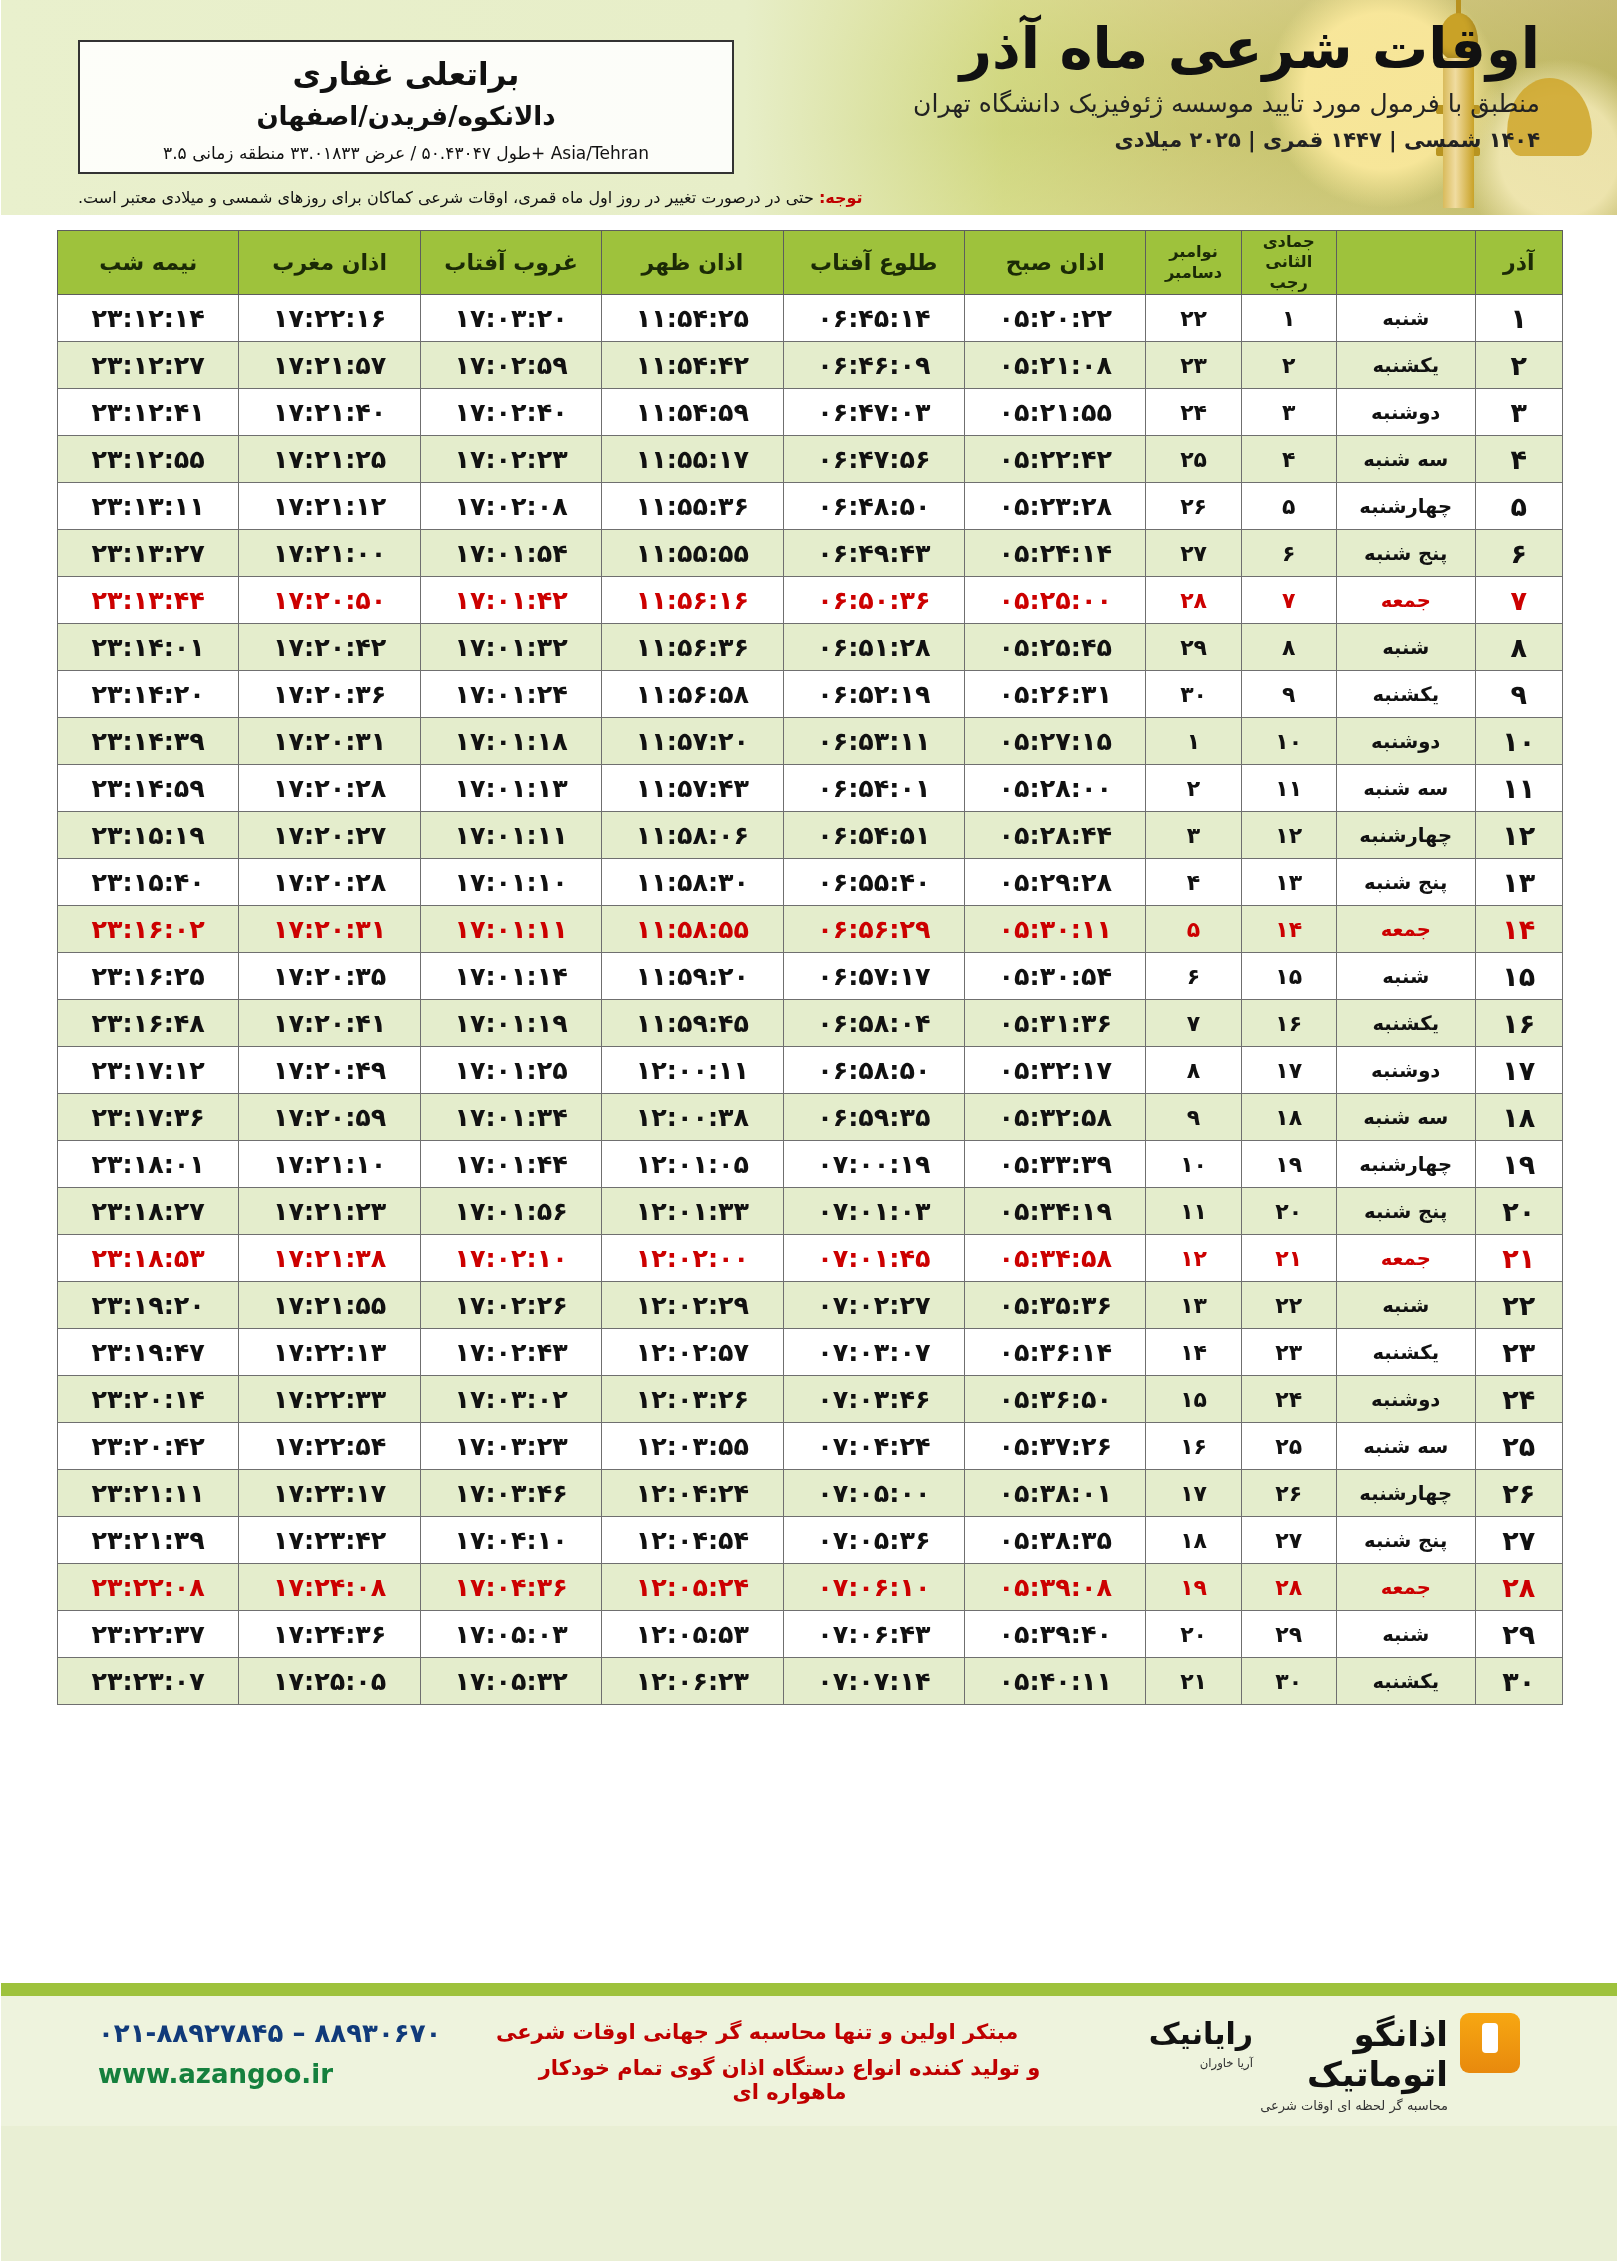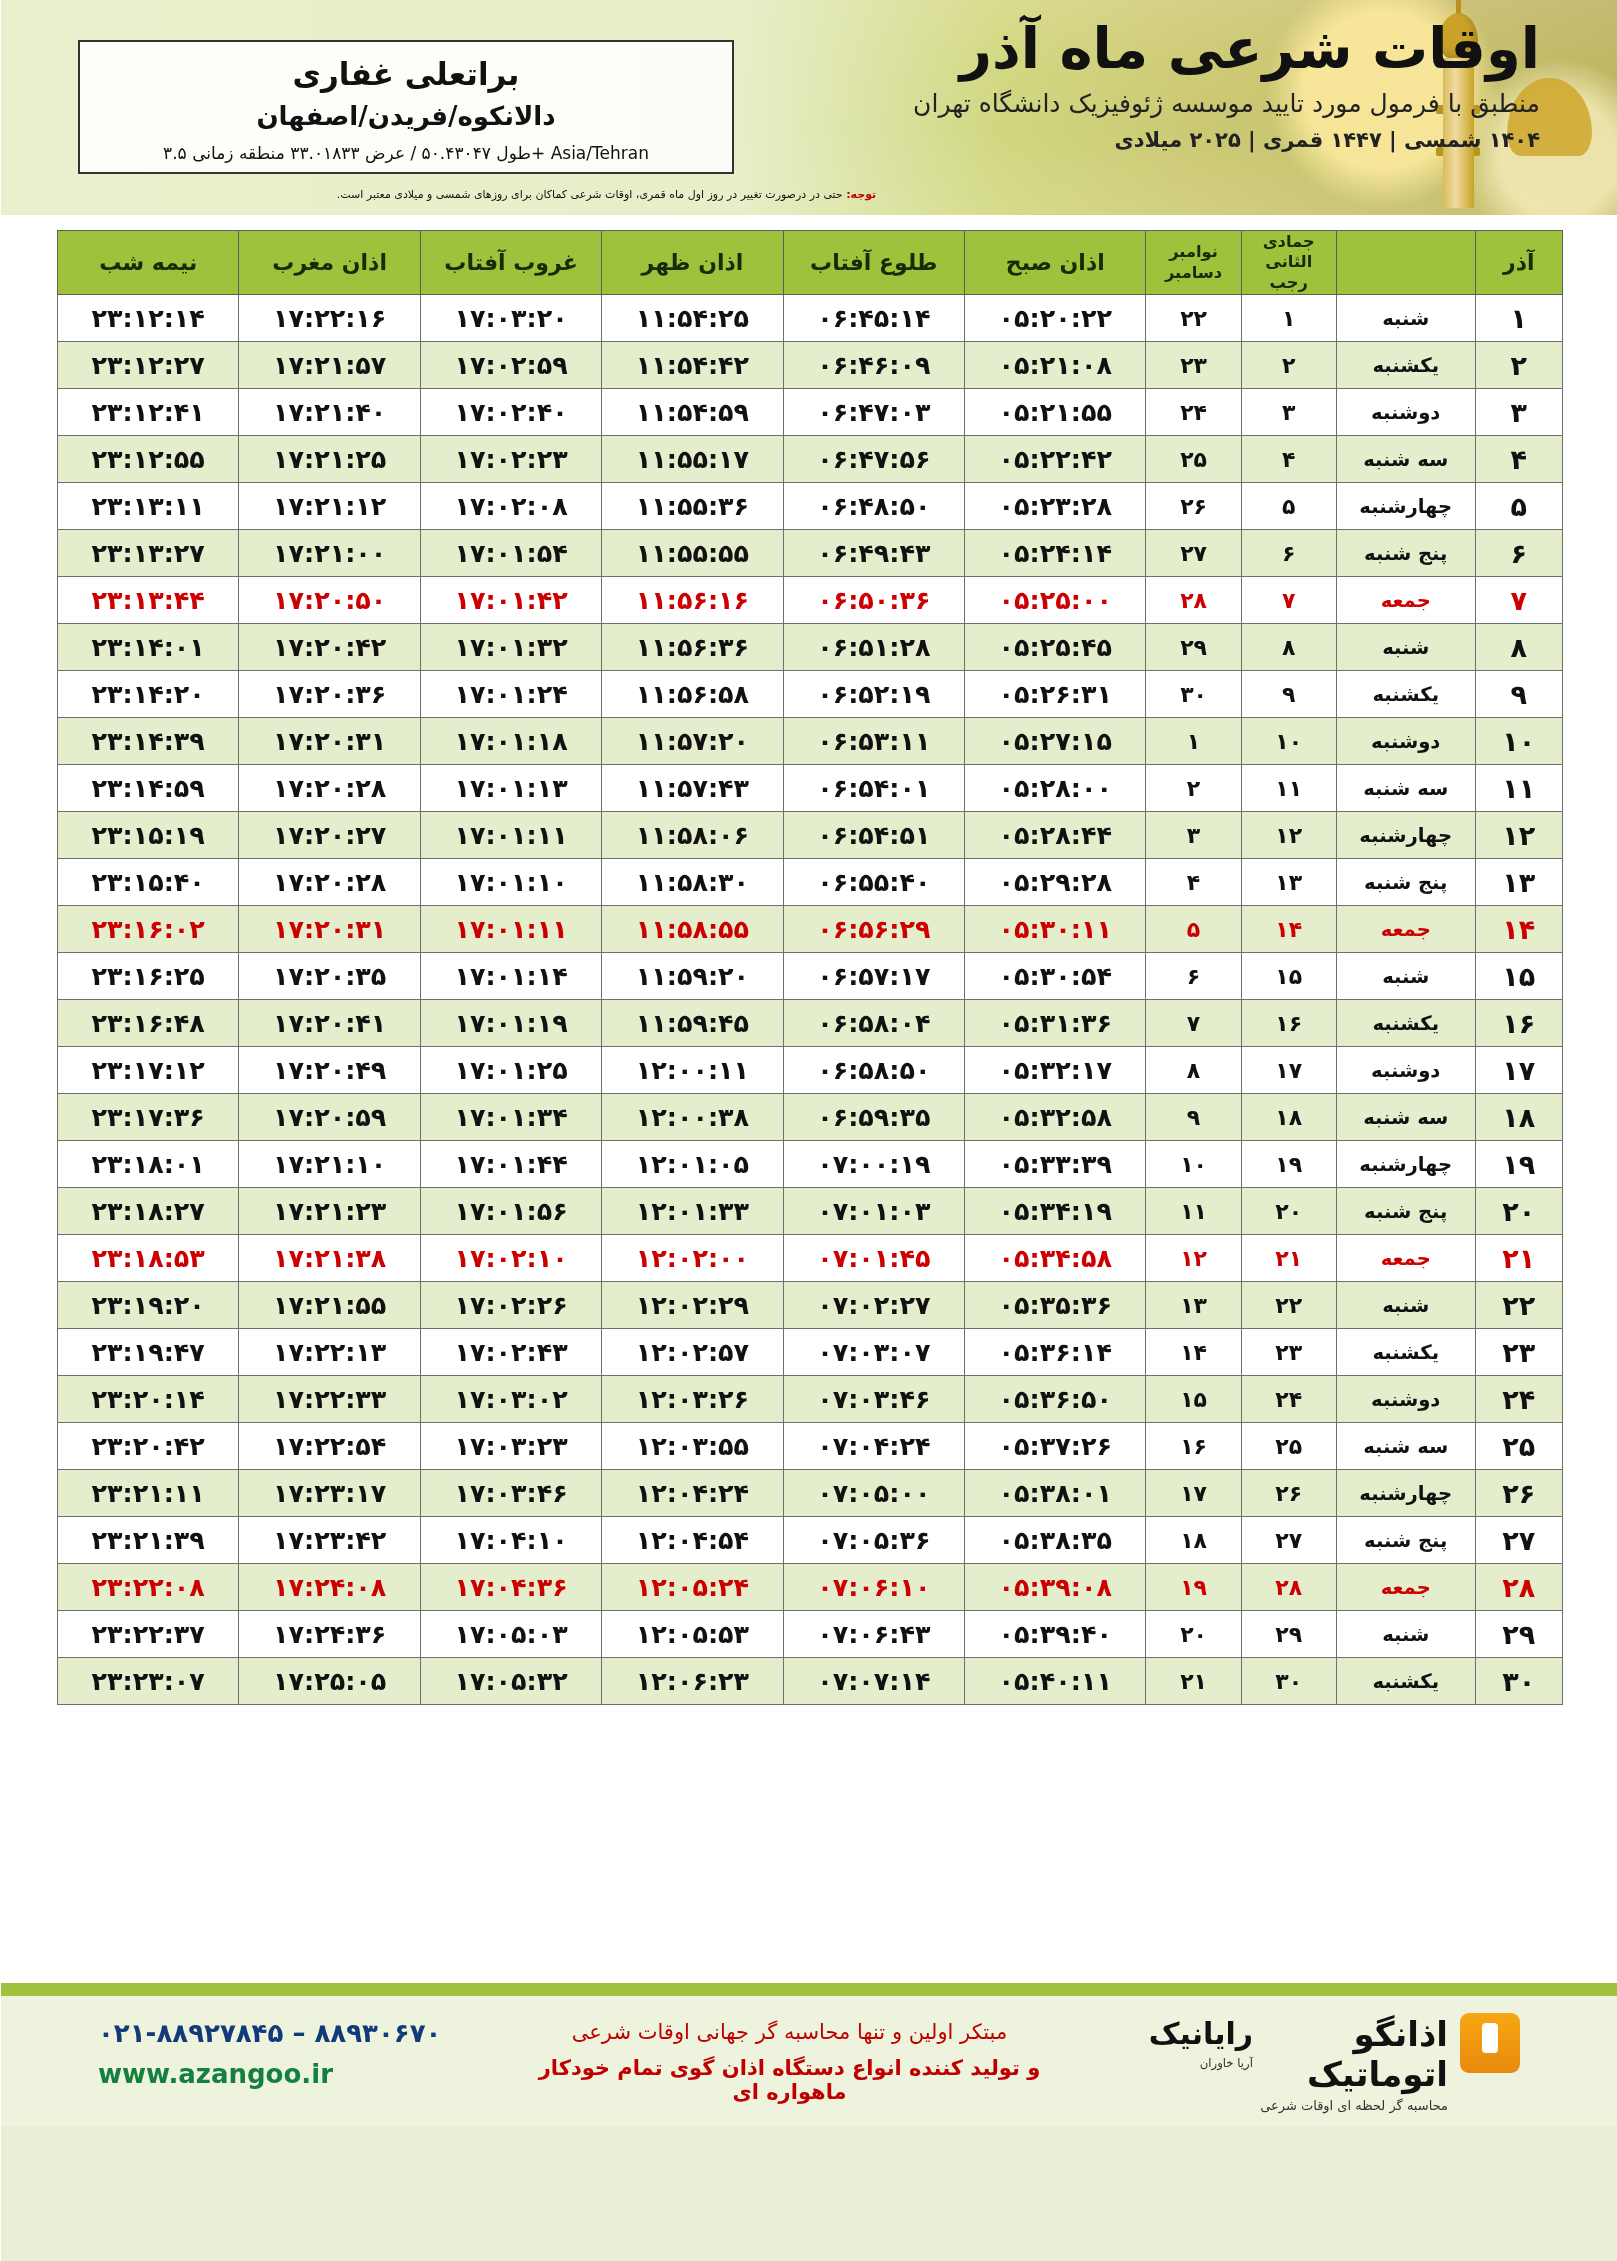--- a/index.html
+++ b/index.html
@@ -42,22 +42,22 @@
   
   .authbox{
     position:absolute;left:78px;top:40px;width:652px;height:130px;
     border:2px solid #333;background:rgba(255,255,255,.88);
     text-align:center;
   }
   .auth-n{font-size:31px;font-weight:bold;margin-top:14.4px;}
   .auth-p{font-size:26px;font-weight:bold;margin-top:9px;}
   .auth-c{font-size:17px;margin-top:11.7px;direction:ltr;}
   .note{
-    position:absolute;left:78px;top:188px;width:1057px;text-align:center;
-    font-size:11px;color:#111;
+    position:absolute;left:78px;top:188px;width:1057px;text-align:left;
+    font-size:16px;color:#111;
   }
   .note b{color:#c00000;}
   
   .tbl{position:absolute;left:57px;top:230px;width:1506px;border-collapse:collapse;}
   .tbl td,.tbl th{border:1.3px solid #6f6f6f;text-align:center;vertical-align:middle;}
   .tbl thead th{
     background:#9ec23c;color:#1b2a06;font-size:22px;font-weight:bold;height:61px;
     border:1.3px solid #5d5d5d;
   }
   .tbl thead th.small{font-size:16.3px;line-height:1.25;}
@@ -78,21 +78,21 @@
   .ftr-top{position:relative;height:124px;border-bottom:0;}
   .mava{
     position:absolute;left:98px;top:30px;font-size:52px;font-weight:bold;color:#4e7a10;
     direction:ltr;
   }
   .mava-fa{position:absolute;right:98px;top:23.5px;font-size:48px;font-weight:bold;color:#1d1d1d;}
   .mava-mid{position:absolute;right:457px;top:40px;font-size:22px;font-weight:bold;color:#1d1d1d;}
   .ftr-bot{position:relative;height:130px;background:#eef3dd;}
   .phone{position:absolute;left:98px;top:22px;font-size:26px;font-weight:bold;color:#103a7a;direction:ltr;}
   .web{position:absolute;left:98px;top:63px;font-size:26px;font-weight:bold;color:#15803d;direction:ltr;}
-  .slog1{position:absolute;left:496px;top:23.5px;width:587px;text-align:center;font-size:21px;font-weight:normal;color:#c00000;}
+  .slog1{position:absolute;left:496px;top:23.5px;width:587px;text-align:left;font-size:21px;font-weight:bold;color:#c00000;}
   .slog2{position:absolute;left:496px;top:60px;width:587px;text-align:center;font-size:21px;font-weight:bold;color:#c00000;}
   .brand-r{position:absolute;right:98px;top:18px;width:235px;height:78px;}
   .brand-r .bx{font-size:34px;font-weight:bold;color:#111;text-align:right;}
   .brand-r .bs{font-size:13px;color:#333;text-align:right;margin-top:3.9px;}
   .brand-2{position:absolute;right:365px;top:19.6px;width:215px;}
   .brand-2 .bx{font-size:30px;font-weight:bold;color:#111;text-align:right;}
   .brand-2 .bs{font-size:11.7px;color:#333;text-align:right;margin-top:5.2px;}
   .logo-az{
     position:absolute;right:98px;top:17px;width:60px;height:60px;border-radius:9px;
     background:linear-gradient(180deg,#f7a712,#e8890d);

